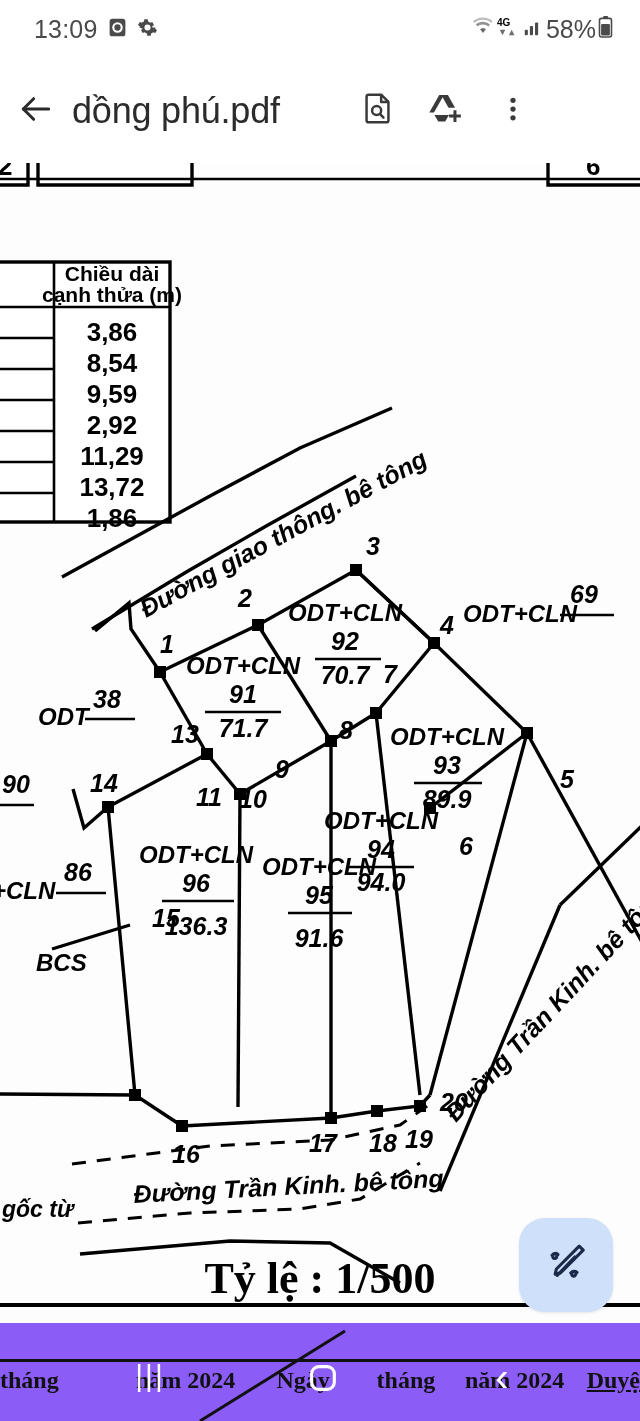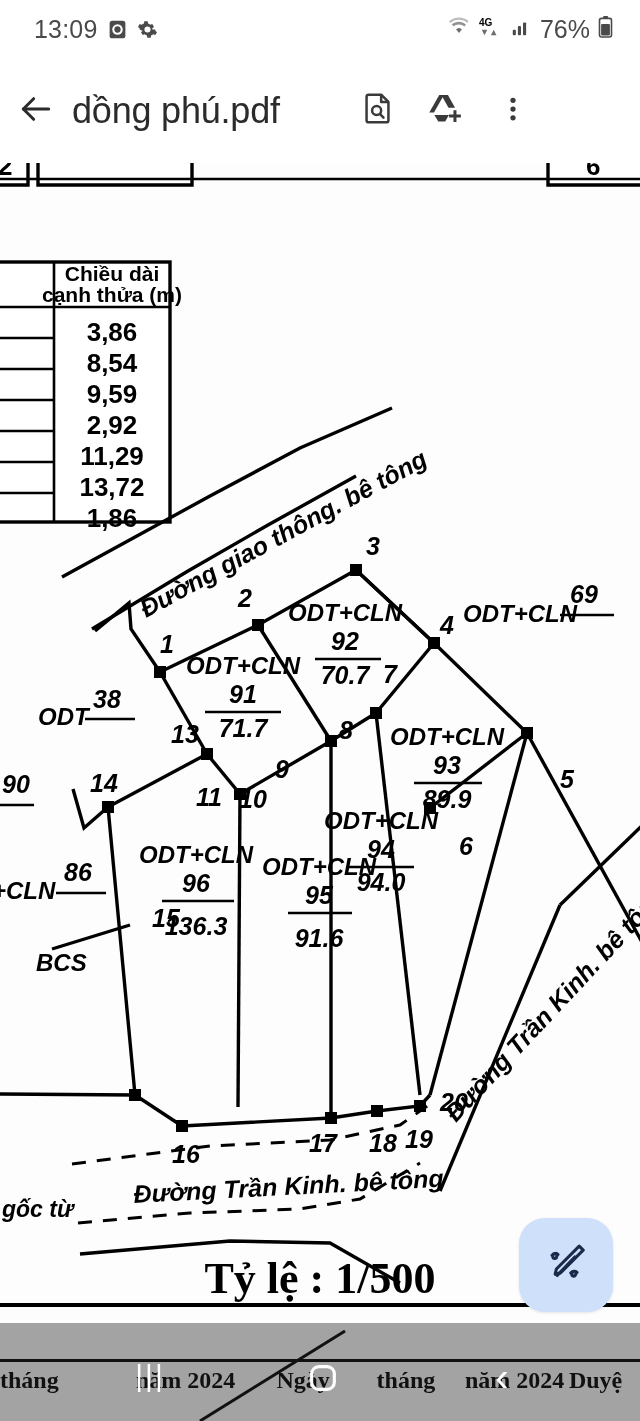--- a/index.html
+++ b/index.html
@@ -11,23 +11,23 @@
   }
   #root { position: relative; width: 640px; height: 1421px; background:#fff; }
 
   
   .statusbar {
     position: absolute; left:0; top:0; width:640px; height:58px;
     background:#ffffff;
     display:flex; align-items:center; justify-content:space-between;
     padding: 0 26px 0 34px;
   }
-  .sb-left { display:flex; align-items:flex-end; gap:9px; }
+  .sb-left { display:flex; align-items:center; gap:9px; }
   .sb-clock { font-size:25px; color:#4a4a4a; font-weight:400; letter-spacing:.2px; }
-  .sb-right { display:flex; align-items:center; gap:7px; }
+  .sb-right { display:flex; align-items:center; gap:1px; }
   .sb-pct { font-size:25px; color:#4a4a4a; }
   .ic { display:inline-block; vertical-align:middle; }
 
   
   .appbar {
     position:absolute; left:0; top:58px; width:556px; height:105px;
     background:#ffffff; display:flex; align-items:center;
   }
   .ab-back { width:72px; display:flex; align-items:center; justify-content:center; cursor:pointer; }
   .ab-title {
@@ -49,21 +49,21 @@
   .fab {
     position:absolute; left:519px; top:1218px; width:94px; height:94px;
     background:#cfe0fb; border-radius:26px;
     display:flex; align-items:center; justify-content:center;
     cursor:pointer; box-shadow:0 1px 3px rgba(0,0,0,.10);
   }
 
   
   .bottomstrip {
     position:absolute; left:0; top:1323px; width:640px; height:98px;
-    background:#a3a3a3; overflow:hidden;
+    background:#8b5cf6; overflow:hidden;
   }
   .bs-row {
     position:absolute; left:0; top:44px; width:640px;
     display:flex; align-items:center; font-size:24px; color:#111;
     font-weight:700; font-family:"Liberation Serif", serif;
   }
   .bs-row span { white-space:nowrap; }
   .bs-hline { position:absolute; left:0; top:36px; width:640px; height:3px; background:#111; }
   .navbar { position:absolute; left:0; top:1323px; width:640px; height:98px; pointer-events:none; }
   .nav-btn { position:absolute; top:38px; pointer-events:auto; cursor:pointer; }
@@ -104,21 +104,21 @@
             <path d="M14 21l3-6 3 6z" fill="#6d6d6d"></path>
           </svg>
       </span>
       <span class="ic">
         <svg width="24" height="22" viewBox="0 0 24 24" fill="#4a4a4a">
             <rect x="3" y="15" width="3.4" height="6" rx="1"></rect>
             <rect x="8.6" y="11" width="3.4" height="10" rx="1"></rect>
             <rect x="14.2" y="7" width="3.4" height="14" rx="1"></rect>
           </svg>
       </span>
-      <span class="sb-pct">76%</span>
+      <span class="sb-pct">58%</span>
       <span class="ic">
         <svg width="17" height="24" viewBox="0 0 14 24">
             <rect x="4.6" y="1" width="5" height="2.2" rx="1" fill="#4a4a4a"></rect>
             <rect x="1" y="3.4" width="12" height="18.6" rx="2" fill="none" stroke="#4a4a4a" stroke-width="1.6"></rect>
             <rect x="2.6" y="9" width="8.8" height="11.6" rx="1" fill="#4a4a4a"></rect>
           </svg>
       </span>
     </div>
   </div>
 
@@ -421,21 +421,21 @@
     <div class="bs-hline"></div>
     <svg style="position:absolute; left:0; top:0; width:640px; height:98px;">
       <path d="M 200 98 L 345 8" stroke="#111" stroke-width="3" fill="none"></path>
     </svg>
     <div class="bs-row">
       <span style="width:118px; text-align:left; padding-left:0;">tháng</span>
       <span style="width:140px; text-align:center;">năm 2024</span>
       <span style="width:98px; text-align:center;">Ngày</span>
       <span style="width:110px; text-align:center;">tháng</span>
       <span style="width:110px; text-align:center;">năm 2024</span>
-      <span style="width:72px; text-align:left;">Duyệ</span>
+      <span style="width:72px; text-align:right;text-decoration:underline;">Duyệ</span>
     </div>
   </div>
 
   <div class="navbar">
     <div class="nav-btn" style="left:127px; width:46px; text-align:center; color:#fff; font-size:30px; letter-spacing:2px; line-height:1;">|||</div>
     <div class="nav-btn" style="left:300px; width:46px; text-align:center;">
       <span>
         <svg width="34" height="34" viewBox="0 0 24 24" fill="none" stroke="#ffffff" stroke-width="2.2">
             <rect x="4" y="4" width="16" height="16" rx="5"></rect>
           </svg>

